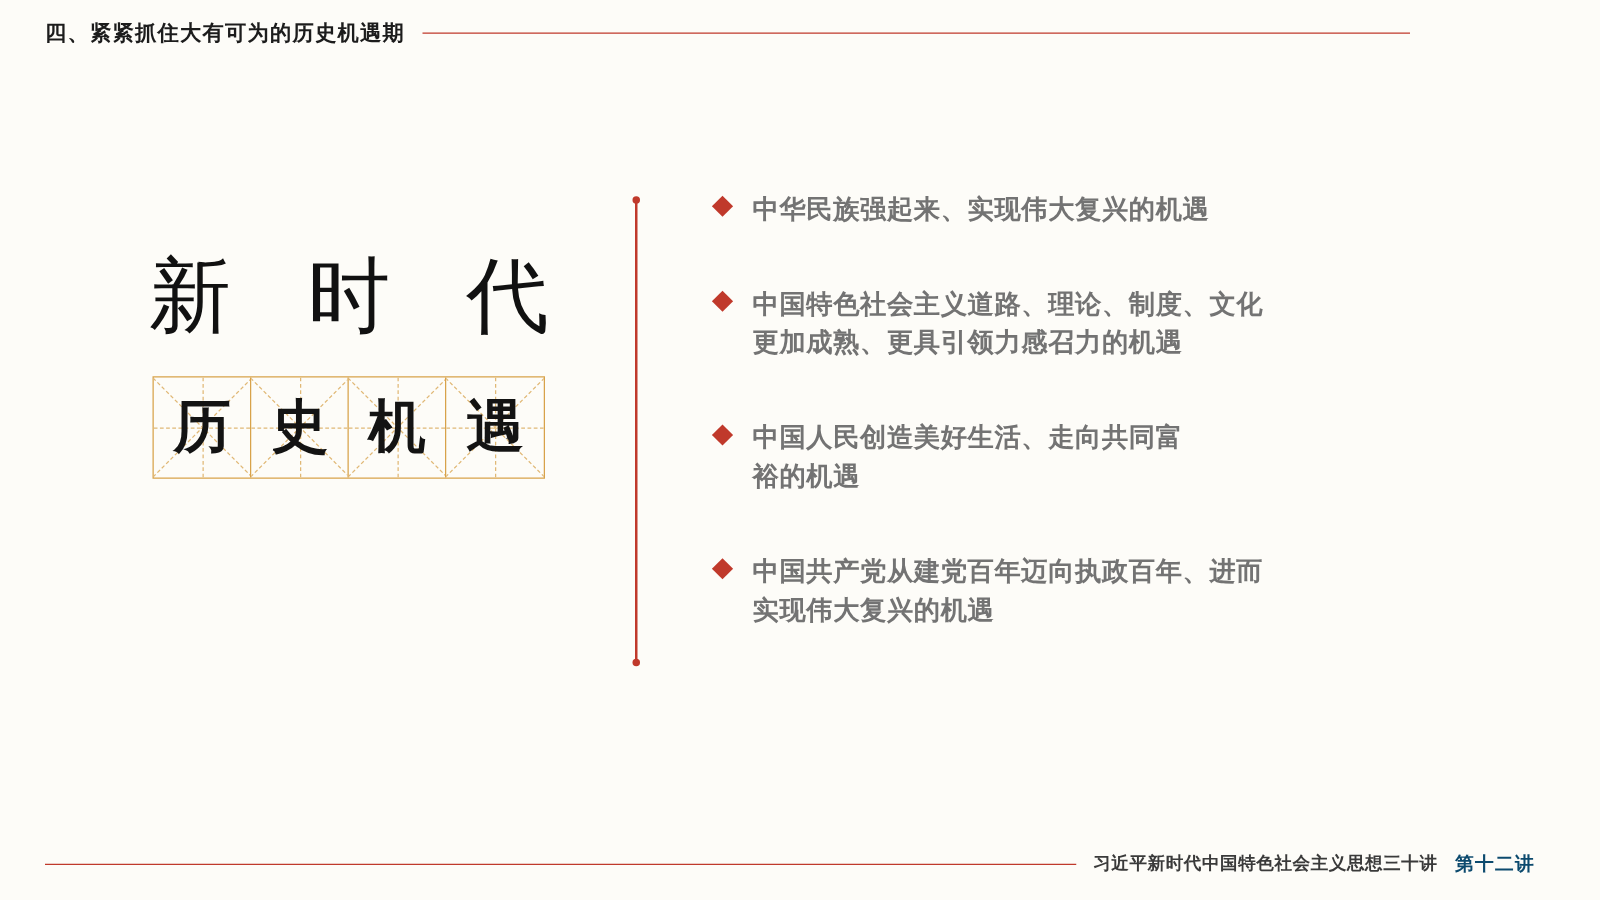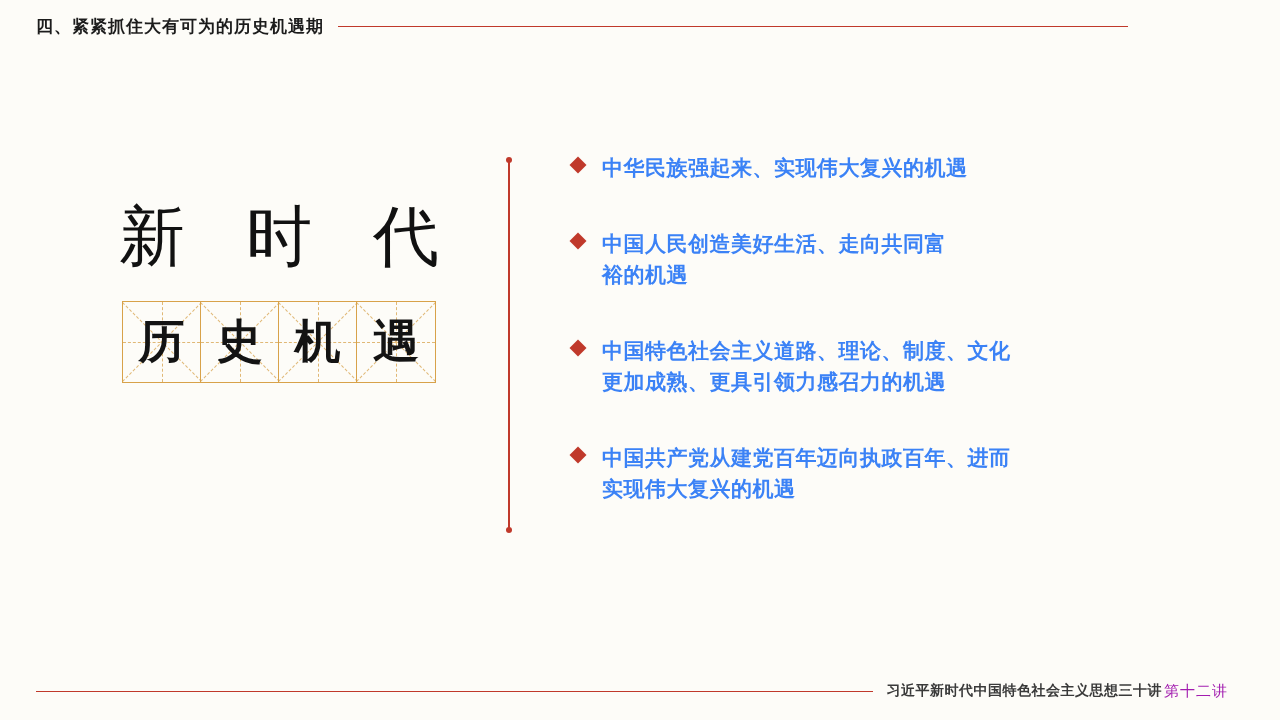--- a/index.html
+++ b/index.html
@@ -153,21 +153,21 @@
     height: 12px;
     background: #c0392b;
     transform: rotate(45deg);
     margin-top: 7px;
     margin-right: 18px;
     flex: 0 0 auto;
   }
   .bullet-text {
     font-size: 21px;
     font-weight: bold;
-    color: #3b82f6;
+    color: #737373;
     line-height: 1.5;
     letter-spacing: 0.5px;
     white-space: pre-line;
   }
 
   
   .footer {
     position: absolute;
     left: 0;
     bottom: 16px;
@@ -184,25 +184,25 @@
     margin-right: 14px;
   }
   .footer-text {
     font-size: 14px;
     font-weight: bold;
     color: #3a3a3a;
     letter-spacing: 0.5px;
     white-space: nowrap;
   }
   .footer-badge {
-    margin-left: 2px;
+    margin-left: 14px;
     margin-right: 36px;
     font-size: 15px;
-    font-weight: normal;
-    color: #a21caf;
+    font-weight: bold;
+    color: #0c4a6e;
     letter-spacing: 1px;
     white-space: nowrap;
   }
 </style>
 </head>
 <body>
 
 <div class="header">
   <div class="header-title">四、紧紧抓住大有可为的历史机遇期</div>
   <div class="header-rule"></div>
@@ -239,27 +239,27 @@
   <span class="divider-dot bottom"></span>
 </div>
 
 <div class="bullets">
   <div class="bullet-item">
     <span class="bullet-marker"></span>
     <span class="bullet-text">中华民族强起来、实现伟大复兴的机遇</span>
   </div>
   <div class="bullet-item">
     <span class="bullet-marker"></span>
+    <span class="bullet-text">中国特色社会主义道路、理论、制度、文化
+更加成熟、更具引领力感召力的机遇</span>
+  </div>
+  <div class="bullet-item">
+    <span class="bullet-marker"></span>
     <span class="bullet-text">中国人民创造美好生活、走向共同富
 裕的机遇</span>
-  </div>
-  <div class="bullet-item">
-    <span class="bullet-marker"></span>
-    <span class="bullet-text">中国特色社会主义道路、理论、制度、文化
-更加成熟、更具引领力感召力的机遇</span>
   </div>
   <div class="bullet-item">
     <span class="bullet-marker"></span>
     <span class="bullet-text">中国共产党从建党百年迈向执政百年、进而
 实现伟大复兴的机遇</span>
   </div>
 </div>
 
 <div class="footer">
   <div class="footer-rule"></div>

